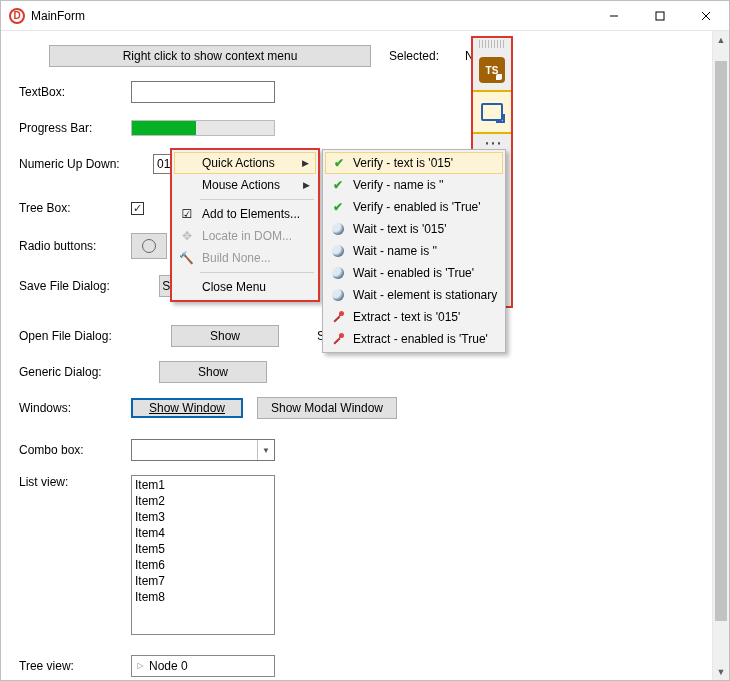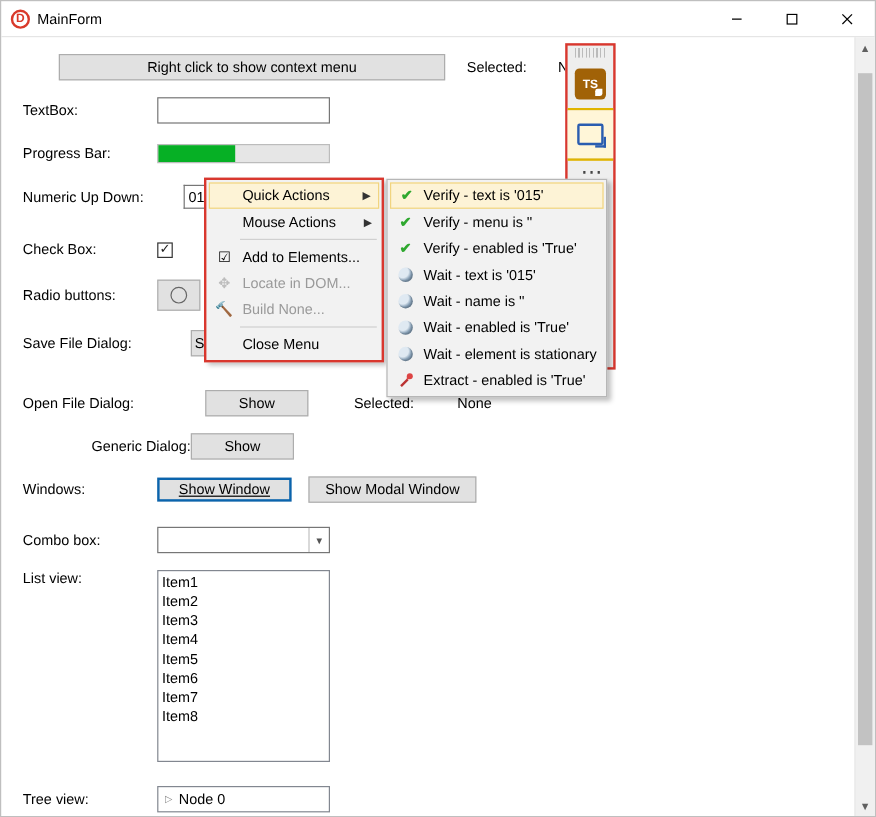--- a/index.html
+++ b/index.html
@@ -17,21 +17,21 @@
   .scrollbar-v .arrow.up { top:0; }
   .scrollbar-v .arrow.down { bottom:0; }
 
   .content { position:absolute; left:0; top:0; right:17px; bottom:0; padding:14px 12px 0 18px; overflow:hidden; }
 
   .row { display:flex; align-items:center; margin-bottom:14px; min-height:22px; }
   .row .label { width:112px; }
 
   .btn { background:#e1e1e1; border:1px solid #adadad; height:22px; padding:0 10px; display:inline-flex; align-items:center; justify-content:center; cursor:default; font-family:inherit; font-size:12px; }
   .btn.wide { width:322px; justify-content:center; }
-  .btn.small { width:86px; justify-content:center; }
+  .btn.small { width:108px; justify-content:center; }
   .btn.primary { border:2px solid #0a64ad; background:#e1e1e1; height:20px; width:112px; justify-content:center;text-decoration:underline; }
   .btn.modal { width:140px; justify-content:center; }
   .btn.hidden-under { width:54px; justify-content:center; overflow:hidden; text-align:left; padding-left:8px; }
 
   .textbox { border:1px solid #767676; height:22px; background:#fff; padding:0 4px; }
 
   .progress { width:144px; height:16px; border:1px solid #bcbcbc; background:#e6e6e6; position:relative; }
   .progress .fill { position:absolute; left:0; top:0; bottom:0; background:#06b025; }
 
   .numeric { display:flex; }
@@ -139,21 +139,21 @@
         <div class="numeric">
           <div class="val">015</div>
           <div class="spin">
             <div class="sbtn up">▲</div>
             <div class="sbtn">▼</div>
           </div>
         </div>
       </div>
 
       <div class="row" style="margin-top:22px;">
-        <span class="label">Check Box:</span>
+        <span class="label">Tree Box:</span>
         <span class="checkbox">✓</span>
       </div>
 
       <div class="row" style="margin-top:14px;">
         <span class="label">Radio buttons:</span>
         <div class="radio-btn-frame" style="width:36px;">
             <span class="radio-circle"></span>
           </div>
       </div>
 
@@ -165,21 +165,21 @@
       <div class="row" style="margin-top:28px;gap:12px;">
         <span class="label" style="width:140px;">Open File Dialog:</span>
         <button class="btn small">Show</button>
         <div style="width:14px;"></div>
         <span>Selected:</span>
         <div style="width:12px;"></div>
         <span>None</span>
       </div>
 
       <div class="row" style="margin-top:14px;">
-        <span class="label" style="width:140px;text-align:right;">Generic Dialog:</span>
+        <span class="label" style="width:140px;">Generic Dialog:</span>
         <button class="btn small">Show</button>
       </div>
 
       <div class="row" style="margin-top:14px;">
         <span class="label">Windows:</span>
         <button class="btn primary">Show Window</button>
         <div style="width:14px;"></div>
         <button class="btn modal">Show Modal Window</button>
       </div>
 
@@ -264,21 +264,21 @@
       </div>
     </div>
 
     <div class="menu sub">
       <div class="mitem hover">
         <span class="micon chk-green">✔</span>
         <span>Verify - text is '015'</span>
       </div>
       <div class="mitem">
         <span class="micon chk-green">✔</span>
-        <span>Verify - menu is ''</span>
+        <span>Verify - name is ''</span>
       </div>
       <div class="mitem">
         <span class="micon chk-green">✔</span>
         <span>Verify - enabled is 'True'</span>
       </div>
       <div class="mitem">
         <span class="micon">
             <span class="globe"></span>
           </span>
         <span>Wait - text is '015'</span>
@@ -298,18 +298,24 @@
       <div class="mitem">
         <span class="micon">
             <span class="globe"></span>
           </span>
         <span>Wait - element is stationary</span>
       </div>
       <div class="mitem">
         <span class="micon">
             <span class="pin"></span>
           </span>
+        <span>Extract - text is '015'</span>
+      </div>
+      <div class="mitem">
+        <span class="micon">
+            <span class="pin"></span>
+          </span>
         <span>Extract - enabled is 'True'</span>
       </div>
     </div>
 
   </div>
 </div>
 
 </body></html>

